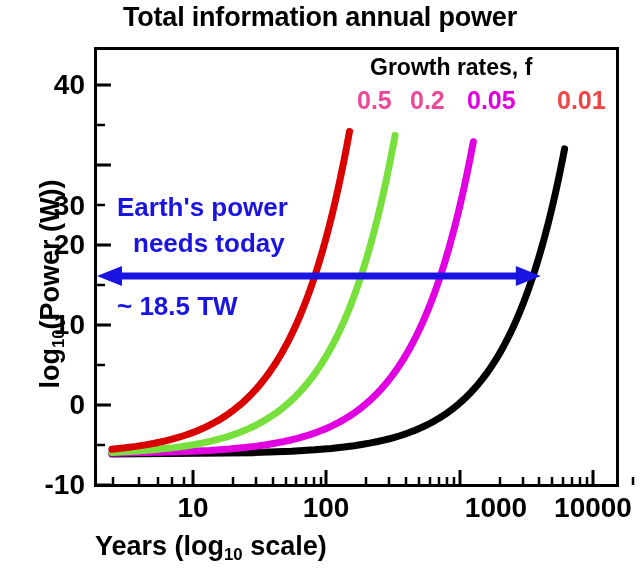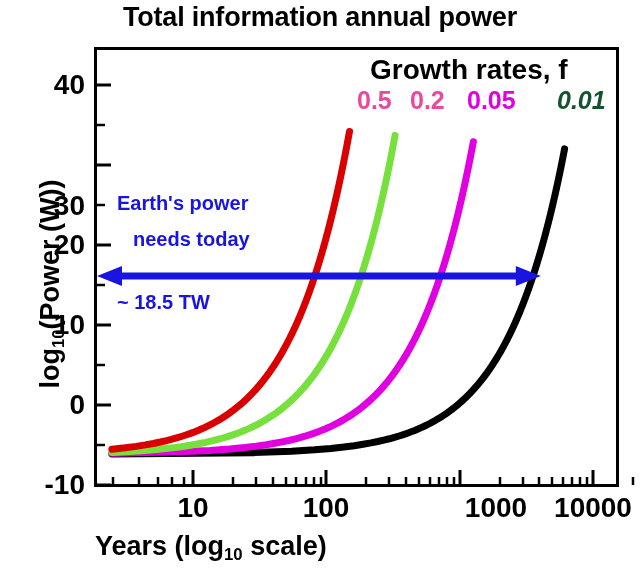--- a/index.html
+++ b/index.html
@@ -82,37 +82,37 @@
   }
   .sub {
     font-size: 0.62em;
     vertical-align: -0.30em;
     font-weight: bold;
   }
   #legend-title {
     position: absolute;
     left: 370px;
     top: 54px;
-    font-size: 28px;
+    font-size: 23px;
     font-weight: bold;
     color: #000000;
     font-family: "Liberation Sans", sans-serif;
     white-space: nowrap;
   }
   .legend-value {
     position: absolute;
     top: 86px;
     font-size: 25px;
     font-weight: bold;
     font-family: "Liberation Sans", sans-serif;
     white-space: nowrap;
   }
   .annotation-line {
     position: absolute;
-    font-size: 20px;
+    font-size: 26px;
     font-weight: bold;
     font-family: "Liberation Sans", sans-serif;
     white-space: nowrap;
   }
 </style>
 </head>
 <body>
 
 <div id="figure">
 
@@ -214,19 +214,19 @@
 
   <div id="y-axis-title"><span>log</span><span class="sub">10</span><span>(Power (W))</span></div>
 
   <div id="x-axis-title"><span>Years (log</span><span class="sub">10</span><span> scale)</span></div>
 
   <div id="legend-title">Growth rates, f</div>
 
   <div class="legend-value" style="left: 357px; color: #ec4899;">0.5</div>
   <div class="legend-value" style="left: 410px; color: #ec4899;">0.2</div>
   <div class="legend-value" style="left: 467px; color: #E000E0;">0.05</div>
-  <div class="legend-value" style="left: 557px; color: #14532d; font-style: italic;">0.01</div>
+  <div class="legend-value" style="left: 557px; color: #ef4444;">0.01</div>
 
   <div class="annotation-line" style="left: 117px; top: 192px; color: #1A14E0;">Earth's power</div>
   <div class="annotation-line" style="left: 133px; top: 228px; color: #1A14E0;">needs today</div>
   <div class="annotation-line" style="left: 117px; top: 291px; color: #1A14E0;">~ 18.5 TW</div>
 
 </div>
 
 </body></html>

